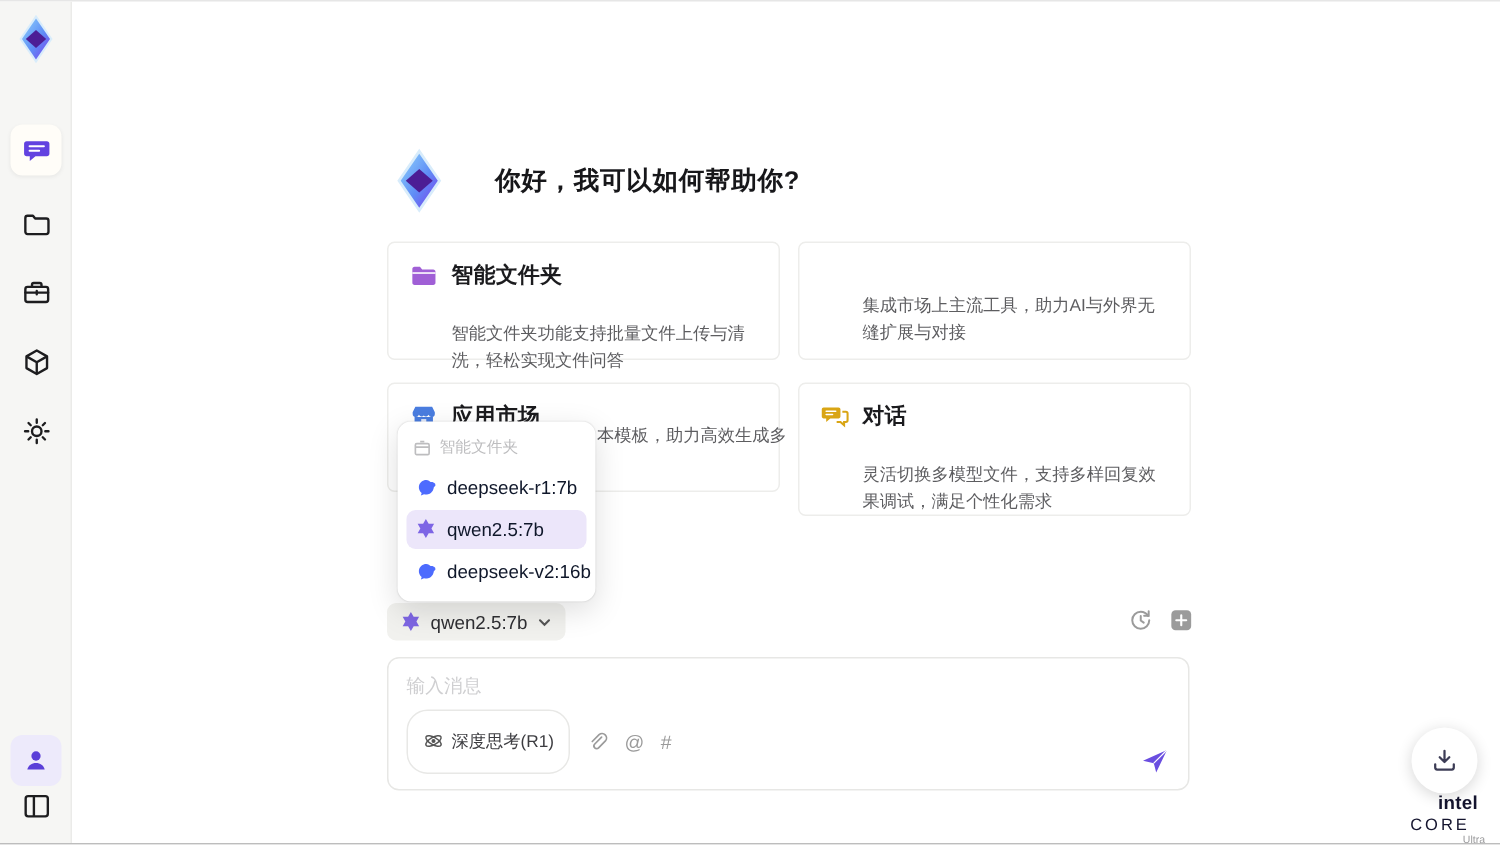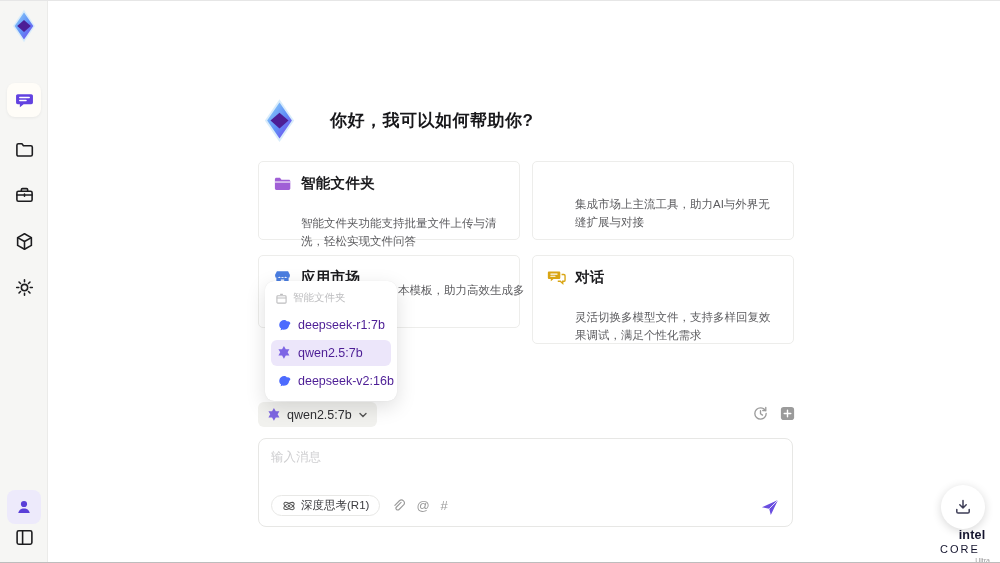--- a/index.html
+++ b/index.html
@@ -34,41 +34,41 @@
   #card-3{ left:258px; top:254px; height:73px; }
   #card-4{ left:532px; top:254px; height:89px; }
   .card-desc-frag{ position:absolute; left:139px; top:27px; font-size:11.5px; color:#5d5d60; white-space:nowrap; }
 
   
   .dropdown{ position:absolute; left:265px; top:280px; width:132px; background:#fff;
              border-radius:9px; padding:7px 6px; z-index:6;
              box-shadow:0 6px 20px rgba(0,0,0,.13), 0 0 1px rgba(0,0,0,.1); }
   .dd-group{ display:flex; align-items:center; gap:6px; color:#bdbdbf; font-size:10.5px; padding:3px 5px 5px; }
   .dd-item{ display:flex; align-items:center; gap:7px; padding:6px 6px; margin-top:2px;
-            border-radius:6px; font-size:12.5px; color:#4c1d95; cursor:pointer; white-space:nowrap; }
+            border-radius:6px; font-size:12.5px; color:#0f172a; cursor:pointer; white-space:nowrap; }
   .dd-item.selected{ background:#ece6fa; }
   .mini-icon{ width:14px; height:14px; flex:0 0 14px; }
 
   
   .model-btn{ position:absolute; left:258px; top:401px; height:25px; display:flex; align-items:center;
               gap:6px; padding:0 9px; background:#f1f1ee; border-radius:6px; font-size:12.5px;
               color:#2f2f33; cursor:pointer; }
   .top-actions{ position:absolute; left:752px; top:404px; display:flex; gap:10px; color:#9b9b9b; }
   .top-actions .act{ width:17px; height:17px; cursor:pointer; }
 
   
   .composer{ position:absolute; left:258px; top:437px; width:535px; height:89px;
              border:1px solid #e7e7e5; border-radius:8px; background:#fff; }
   .composer textarea{ position:absolute; left:0; top:0; width:100%; height:44px; border:0; outline:none;
              resize:none; background:transparent; padding:10px 12px; font-size:12.5px;
              font-family:"Liberation Sans","DejaVu Sans",sans-serif; color:#333; }
   .composer textarea::placeholder{ color:#cfcfd1; }
   .comp-toolbar{ position:absolute; left:12px; bottom:10px; display:flex; align-items:center; gap:11px; }
-  .pill{ display:flex; align-items:flex-end; gap:5px; border:1px solid #e8e8e6; border-radius:14px;
-         padding:2px 10px; font-size:11.5px; color:#3c3c40; cursor:pointer; background:#fff; }
+  .pill{ display:flex; align-items:flex-start; gap:5px; border:1px solid #e8e8e6; border-radius:14px;
+         padding:13px 10px; font-size:11.5px; color:#3c3c40; cursor:pointer; background:#fff; }
   .tool-ic{ color:#9b9b9b; cursor:pointer; display:flex; align-items:center; font-size:13px; }
   .send-btn{ position:absolute; right:12px; bottom:9px; width:20px; height:20px; cursor:pointer; color:#6a4ee0; }
 
   
   .fab{ position:absolute; left:941px; top:484px; width:44px; height:44px; border-radius:50%;
         background:#fff; box-shadow:0 2px 10px rgba(0,0,0,.16); display:flex; align-items:center;
         justify-content:center; color:#3d3d56; cursor:pointer; }
   .intel{ position:absolute; left:922px; top:527px; width:76px; text-align:center; color:#14142e; }
   .intel .row1{ font-size:12.5px; }
   .intel .intel-word{ font-weight:700; letter-spacing:.2px;margin-left:24px; }

